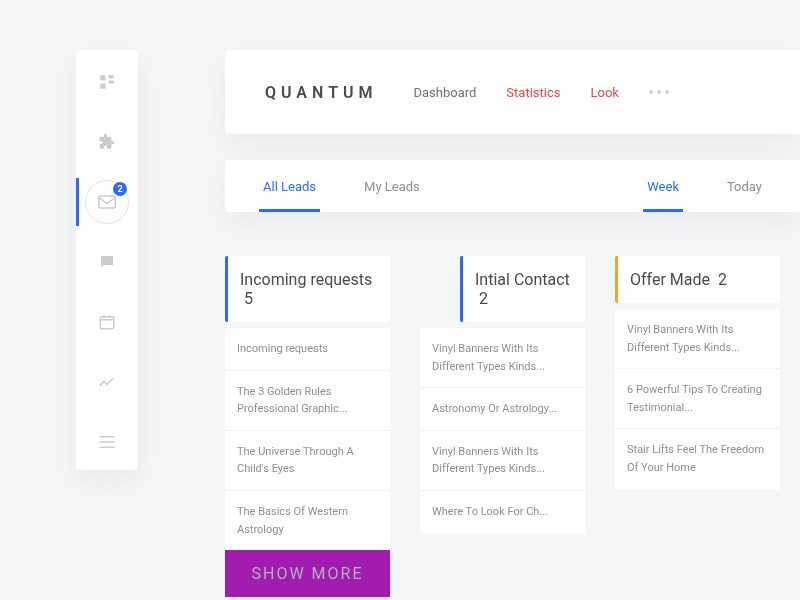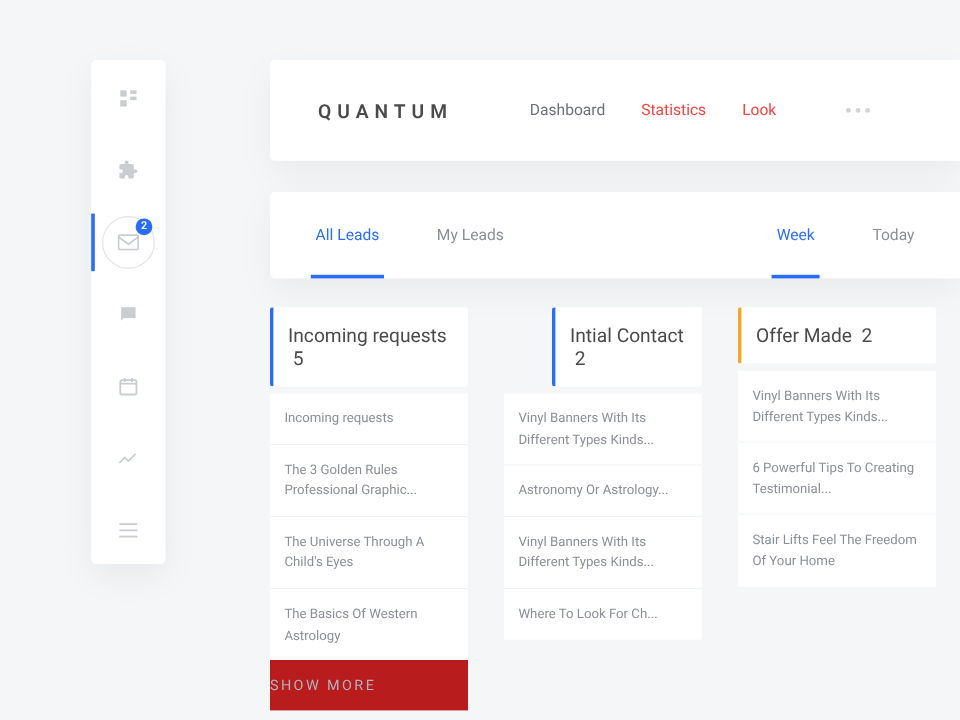--- a/index.html
+++ b/index.html
@@ -28,32 +28,32 @@
   .rail-item .ring {
     position: absolute; width: 44px; height: 44px; border-radius: 50%;
     border: 1px solid #e1e3e8; top: -8px; left: 9px;
   }
 
   
   .header {
     position: absolute; left: 225px; top: 50px; right: 0; height: 84px;
     background: #fff; border-top-left-radius: 4px; border-bottom-left-radius: 4px;
     box-shadow: 0 10px 30px rgba(0,0,0,0.05);
-    display: flex; align-items: center; padding-left: 40px; gap: 28px;
+    display: flex; align-items: center; padding-left: 40px;
   }
   .brand { font-size: 16px; font-weight: 600; letter-spacing: 5px; color: #4a4a4a; }
   .nav { display: flex; gap: 30px; margin-left: 36px; font-size: 13px; }
   .nav-item { color: #ef4444; cursor: pointer; }
   .nav-item.current { color: #6d7078; }
   .nav-more { display: flex; gap: 4px; margin-left: 30px; cursor: pointer; }
   .nav-more span { width: 4px; height: 4px; border-radius: 50%; background: #d0d2d8; }
 
   
   .filter {
-    position: absolute; left: 225px; top: 160px; right: 0; height: 72px;
+    position: absolute; left: 225px; top: 160px; right: 0; height: 52px;
     background: #fff; border-top-left-radius: 4px; border-bottom-left-radius: 4px;
     box-shadow: 0 10px 30px rgba(0,0,0,0.05);
     display: flex; align-items: stretch; padding: 0 24px;
   }
   .tab-left, .tab-right { display: flex; align-items: stretch; }
   .tab-right { margin-left: auto; }
   .tab {
     display: flex; align-items: center; font-size: 13px; color: #8c8f97;
     padding: 0 14px; position: relative; cursor: pointer;
   }
@@ -81,21 +81,21 @@
   .col.blue  .col-head { border-color: #2a6df4; }
   .col.blue2 .col-head { border-color: #2a6df4; margin-left: 40px; }
   .col.orange .col-head { border-color: #f5a623; }
   .cards { display: flex; flex-direction: column; margin-top: 6px; }
   .card {
     background: #fff; font-size: 11px; color: #8c8f97; line-height: 1.6;
     padding: 12px 12px; border-bottom: 1px solid #f1f2f4; cursor: pointer;
   }
   .card:last-child { border-bottom: none; }
   .show-more {
-    background: #b91c1c; text-align: left; font-size: 12px; letter-spacing: 2px;
+    background: #a21caf; text-align: center; font-size: 16px; letter-spacing: 2px;
     color: #b0b3bb; padding: 14px 0; cursor: pointer;
   }
 
   .ellipsis { overflow: hidden; white-space: normal; }
 </style>
 </head>
 <body>
 
 <div class="rail">
   <div class="rail-item">

